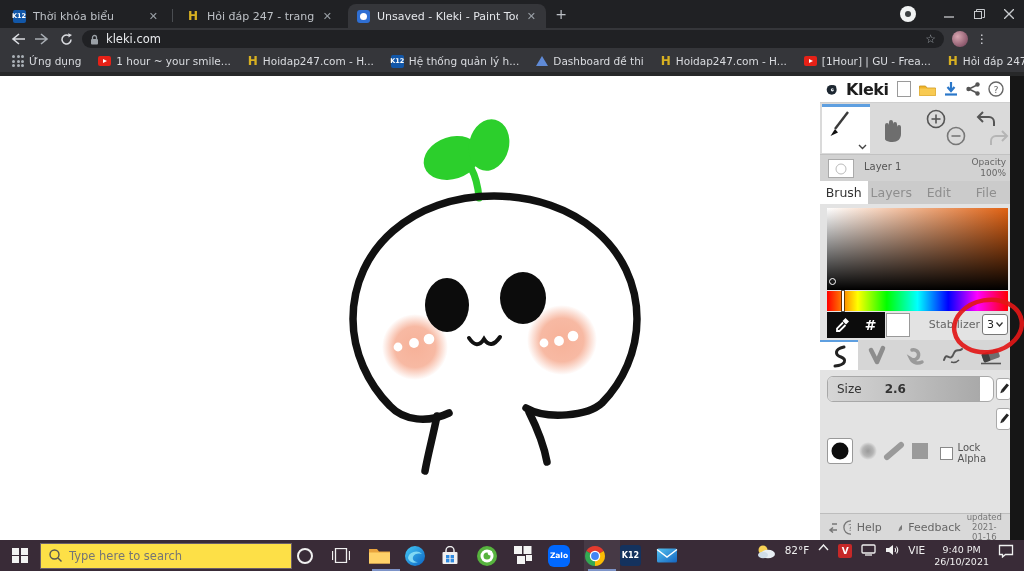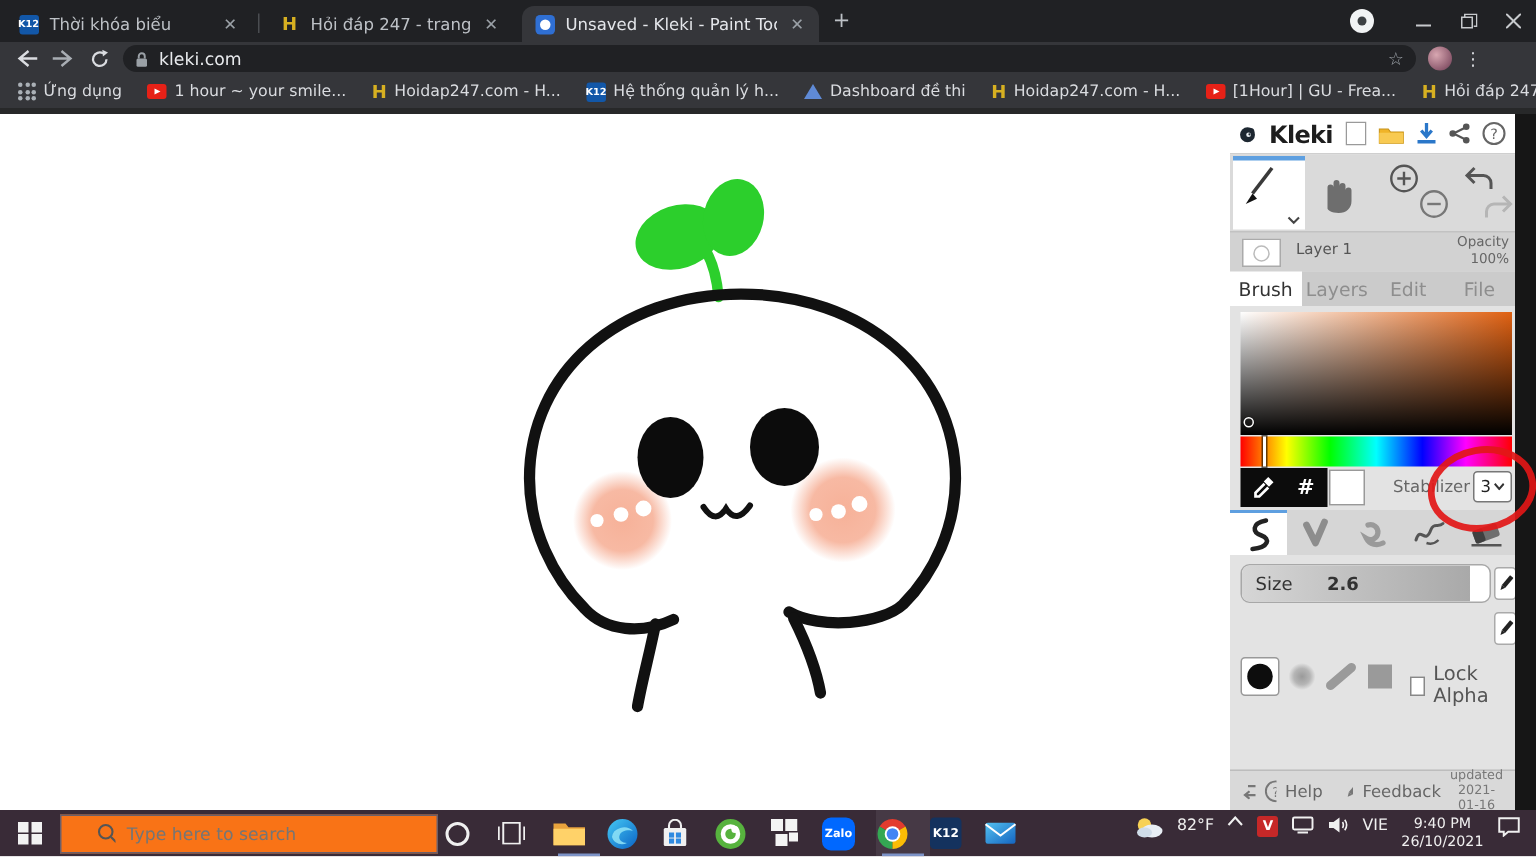--- a/index.html
+++ b/index.html
@@ -92,33 +92,33 @@
           border-radius:6px; overflow:hidden; }
   .k-slider .fill { position:absolute; left:0; top:0; bottom:0; background:linear-gradient(to right,#d6d6d6,#a9a9a9); }
   .k-slider .lab { position:absolute; left:9px; top:5px; font-size:12px; color:#333; }
   .k-slider .lab b { margin-left:23px; }
   .k-pencil { position:absolute; width:15px; height:22px; background:#fff; border:1px solid #aaa; border-radius:3px;
           display:flex; align-items:center; justify-content:center; }
   .k-tip { position:absolute; top:362px; width:26px; height:26px; display:flex; align-items:center; justify-content:center; }
   .k-tip.sel { background:#fff; border:1px solid #999; border-radius:3px; }
   .k-lockrow { position:absolute; left:120px; top:366px; display:flex; align-items:center; gap:5px; }
   .k-check { width:13px; height:13px; background:#fff; border:1px solid #888; }
-  .k-lock-label { font-size:13px; color:#555; }
+  .k-lock-label { font-size:10px; color:#555; }
   .k-footer { position:absolute; left:0; top:437px; width:190px; height:27px; background:#d9d9d9; border-top:1px solid #bdbdbd;
           display:flex; align-items:center; padding:0 8px; gap:6px; color:#666; }
   .k-ftxt { font-size:11px; color:#666; }
   .k-updated { margin-left:auto; text-align:center; font-size:8.5px; line-height:10px; color:#777; }
 
   
   .taskbar { position:absolute; left:0; top:540px; width:1024px; height:31px; background:#392b37; display:flex; align-items:center; }
   .tb-start { width:40px; height:31px; display:flex; align-items:center; justify-content:center; }
   .winlogo { display:grid; grid-template-columns:7px 7px; grid-gap:1.5px; }
   .winlogo i { width:7px; height:7px; background:#f2f2f2; }
-  .tb-search { width:252px; height:26px; background:#f97316; border:1px solid #6b5f6a; display:flex; align-items:center;
-          padding:0 24px; gap:7px; }
+  .tb-search { width:252px; height:26px; background:#fde047; border:1px solid #6b5f6a; display:flex; align-items:center;
+          padding:0 8px; gap:7px; }
   .tb-search input { border:none; outline:none; background:transparent; font-size:11.5px; color:#444; width:190px;
           font-family:"DejaVu Sans", sans-serif; }
   .tb-ic { width:36px; height:31px; display:flex; align-items:center; justify-content:flex-start; position:relative; }
   .tb-ic.active::after { content:""; position:absolute; left:4px; bottom:0; width:28px; height:2px; background:#7d93c7; }
   .tb-ic.hl { background:rgba(255,255,255,.07); }
   .zalo { width:22px; height:22px; border-radius:6px; background:#0068ff; color:#fff; font-weight:bold; font-size:7.5px;
           display:flex; align-items:center; justify-content:center; }
   .k12app { width:21px; height:21px; border-radius:3px; background:#14325e; color:#fff; font-weight:bold; font-size:8px;
           display:flex; align-items:center; justify-content:center; }
   .tray { margin-left:auto; display:flex; align-items:flex-start; gap:9px; padding-right:10px; color:#f0f0f0; }

